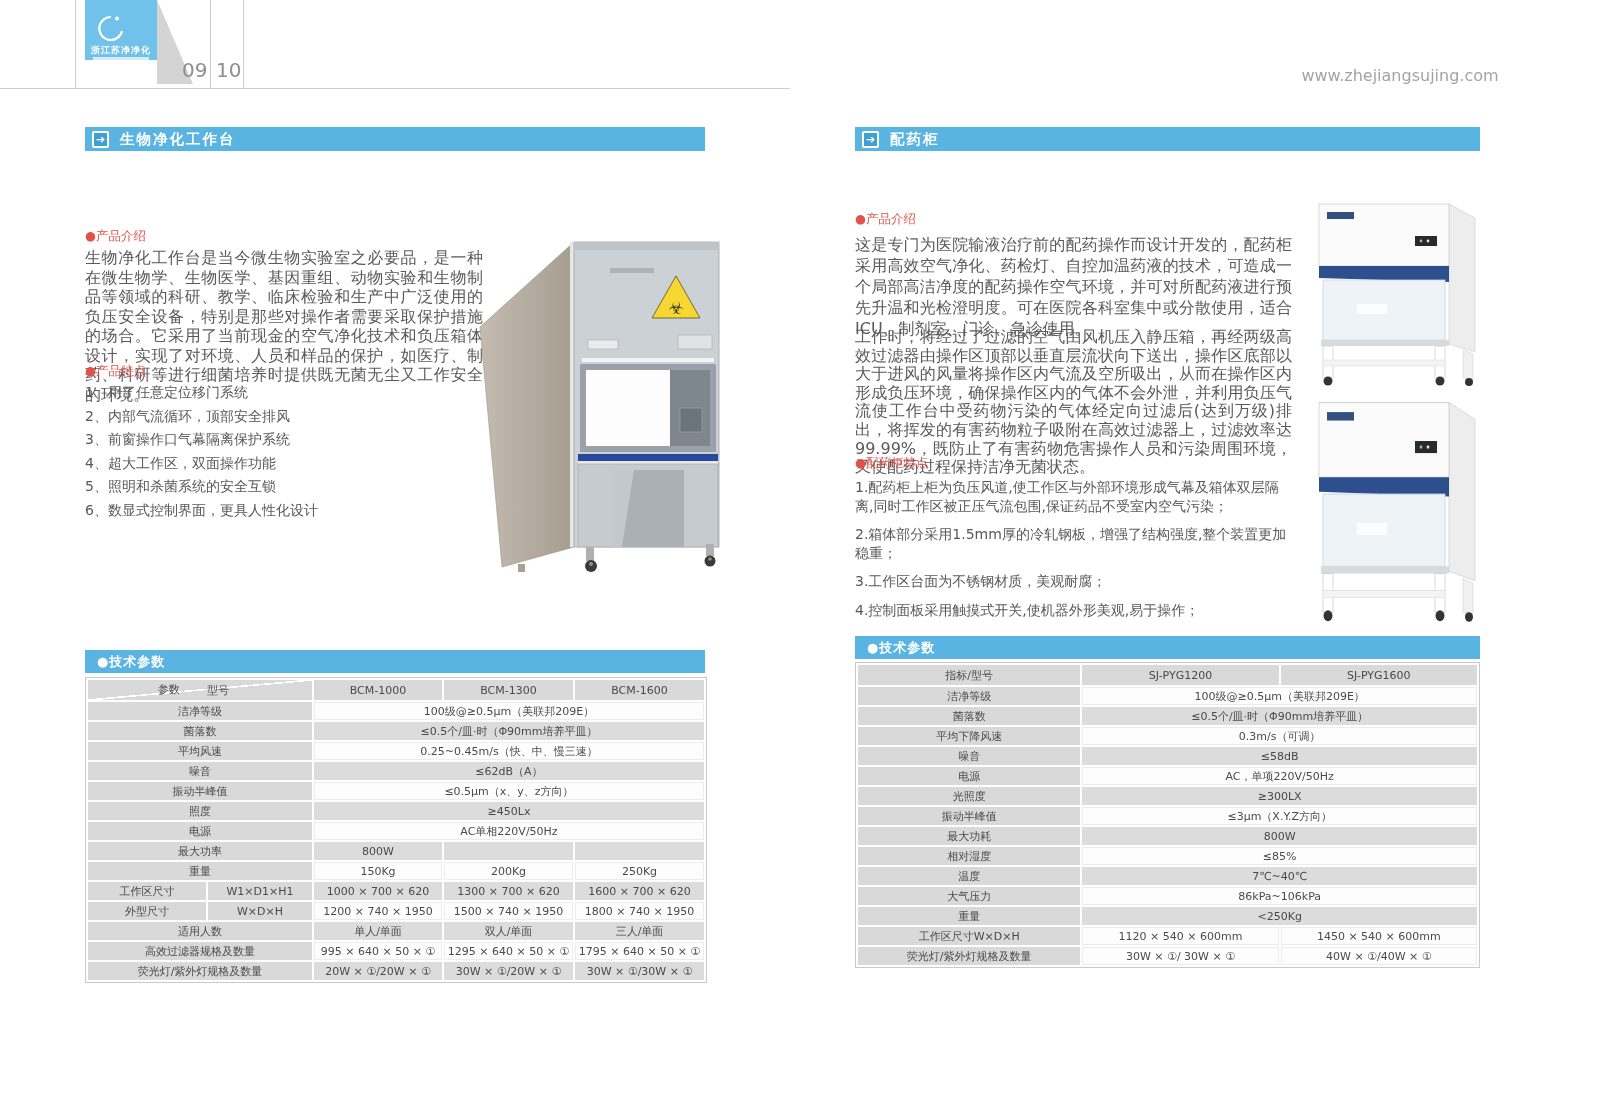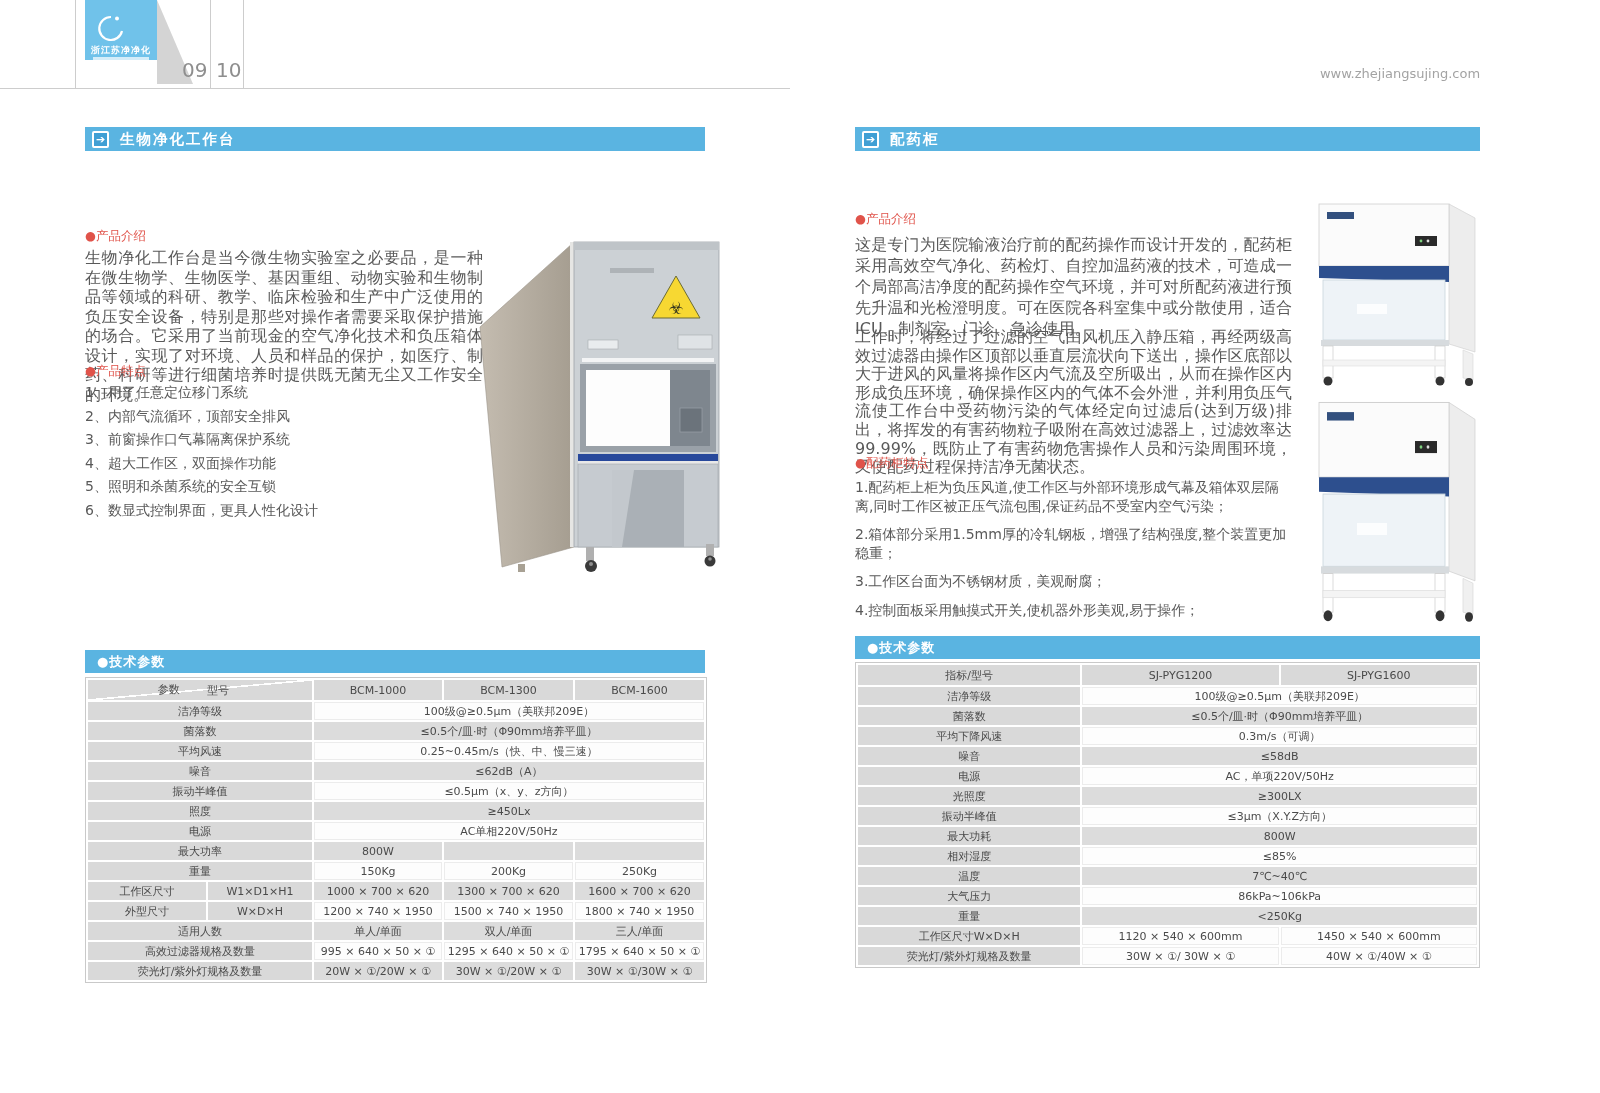--- a/index.html
+++ b/index.html
@@ -12,21 +12,21 @@
   .top-rule { position:absolute; left:0; top:88px; width:790px; height:1px; background:#cdcdcd; }
   .logo-box { position:absolute; left:85px; top:0; width:72px; height:60px; background:#70c2ea; }
   .logo-tri { position:absolute; left:157px; top:0; width:36px; height:84px; background:#d4d4d4;
               clip-path:polygon(0 0, 100% 100%, 0 100%); }
   .logo-crescent { position:absolute; left:6px; top:14px; }
   .logo-text { position:absolute; left:4px; top:44px; width:64px; text-align:center;
                color:#fff; font-size:9px; font-weight:bold; letter-spacing:1px; }
   .logo-sub { position:absolute; left:8px; top:57px; width:56px; height:3px; background:rgba(255,255,255,.7); }
   .page-num { position:absolute; top:58px; font-size:20px; color:#8e8e8e; }
   .website { position:absolute; left:1300px; top:66px; width:200px; text-align:center;
-             font-size:13px; color:#a3a3a3; }
+             font-size:16px; color:#a3a3a3; }
 
   
   .section-bar { position:absolute; height:24px; background:#5ab4e1; color:#fff;
                  display:flex; align-items:center; }
   .arrow-badge { width:17px; height:17px; margin-left:7px; border:2px solid #fff; border-radius:2px;
                  background:#3f9fd4; display:flex; align-items:center; justify-content:center;
                  color:#fff; font-size:11px; line-height:1; transform:none; }
   .bar-title { margin-left:11px; font-size:14.5px; font-weight:bold; letter-spacing:2px; }
 
   .spec-bar { position:absolute; height:23px; background:#5ab4e1; color:#fff;

